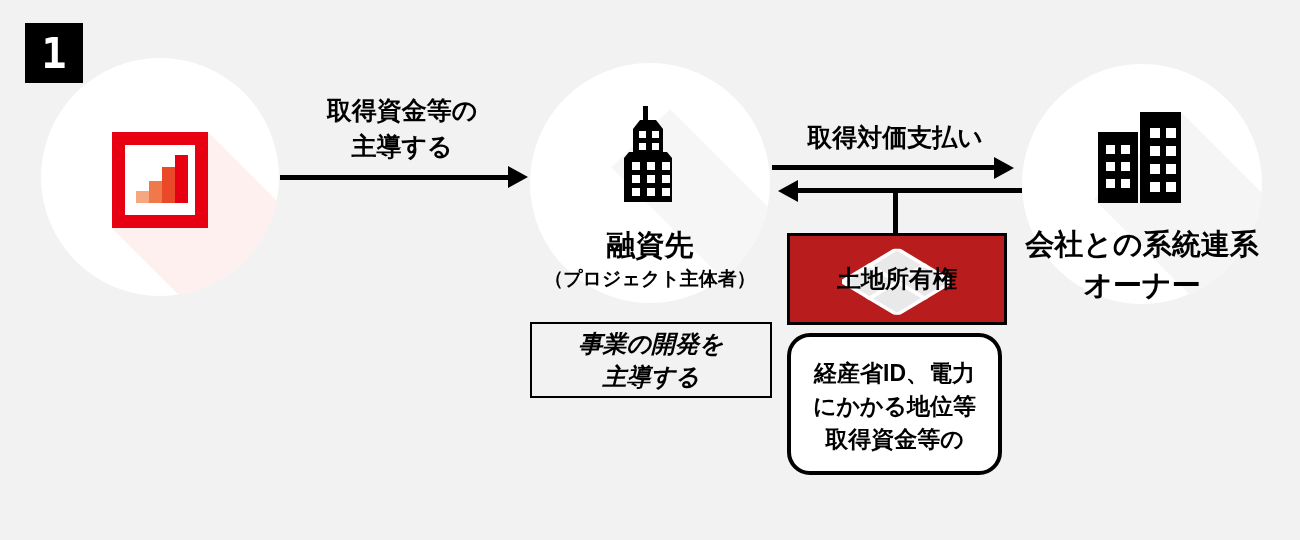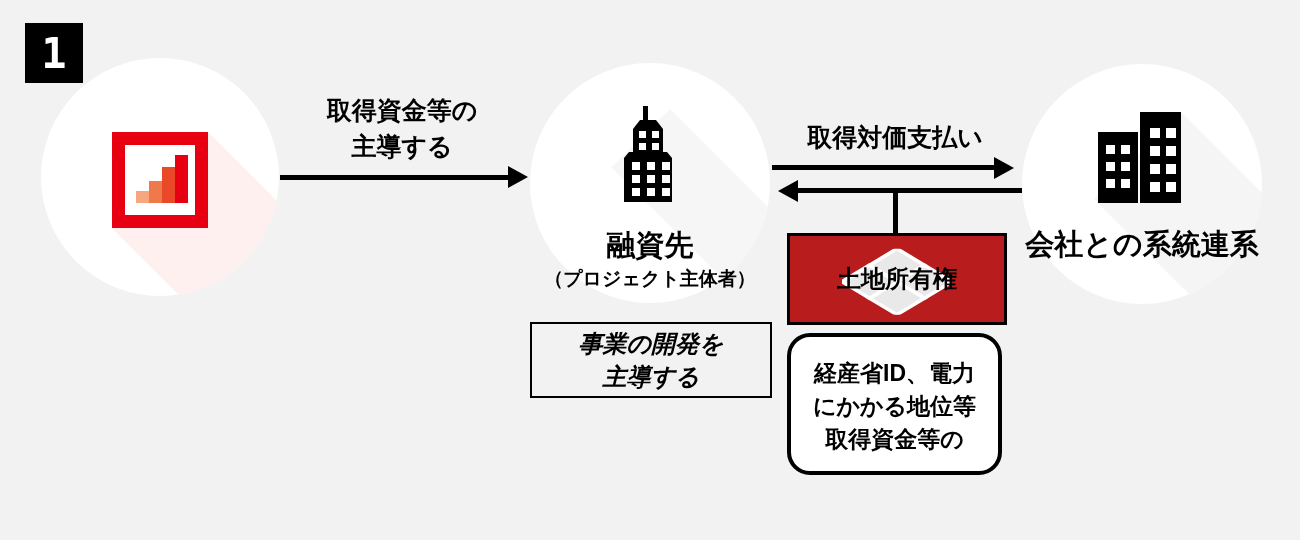--- a/index.html
+++ b/index.html
@@ -158,13 +158,14 @@
 </div>
 
 <div class="box rights-box">
   <div>経産省ID、電力</div>
   <div>にかかる地位等</div>
   <div>取得資金等の</div>
 </div>
 
 <div class="lbl owner-title">
   <div>会社との系統連系</div>
+  <div>オーナー</div>
 </div>
 
 </body></html>

